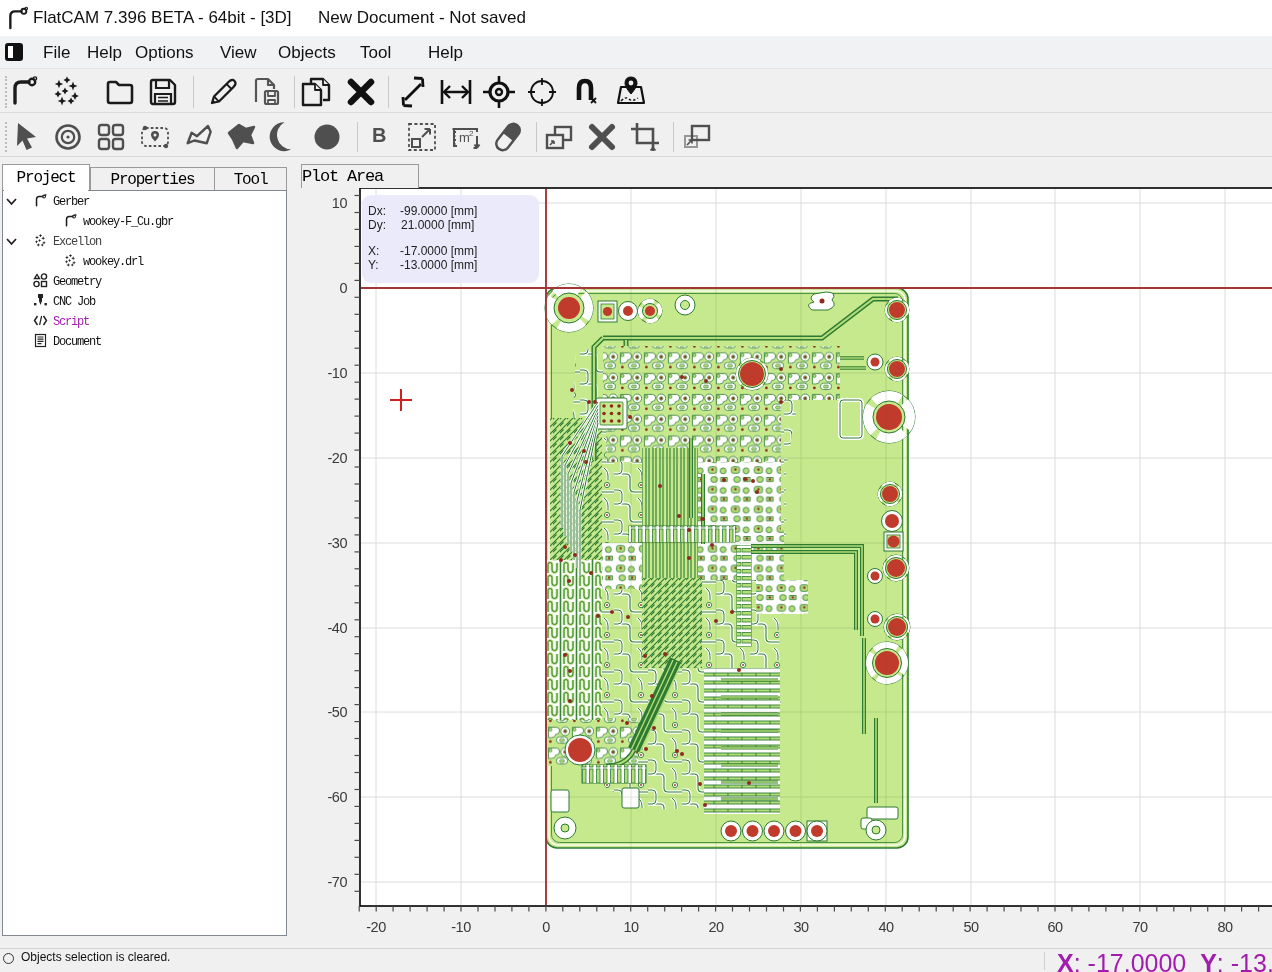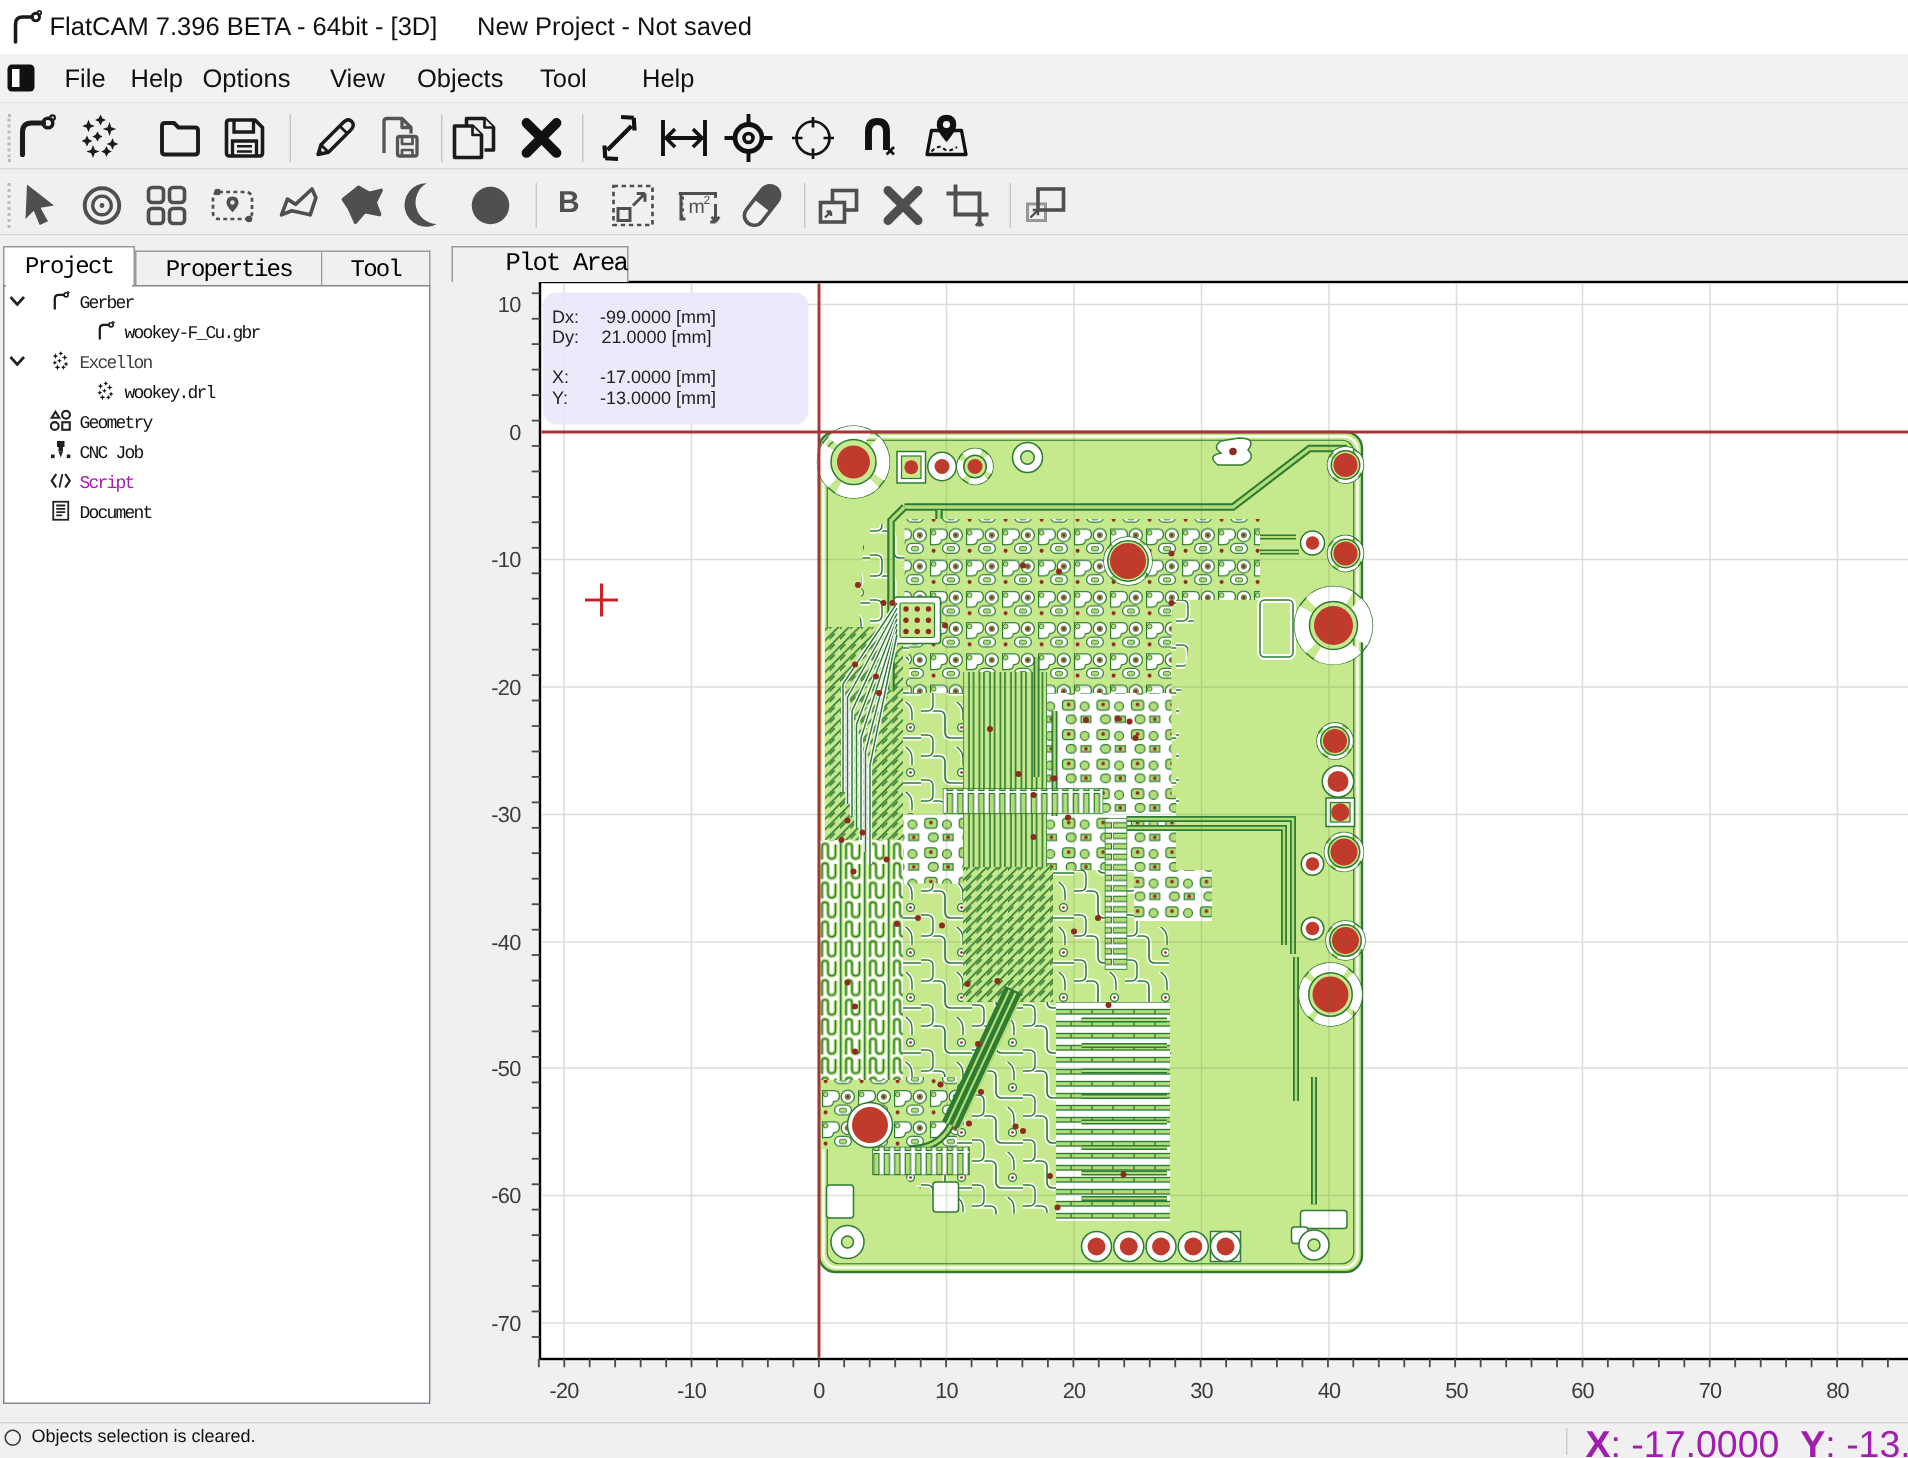--- a/index.html
+++ b/index.html
@@ -6,21 +6,21 @@
 </style></head><body>
 <div class="abs" style="left:0;top:0;width:1272px;height:36px;background:#ffffff"></div>
 <div class="abs" style="left:4px;top:5px"><svg width="27" height="27" viewBox="0 0 34 34" style="">
       <g fill="none" stroke="#1b1b1b" stroke-width="3.0" stroke-linecap="round">
 <path d="M8 29 V14 Q8 8 14 8 H22" stroke-linejoin="round"></path>
 <circle cx="25" cy="8" r="3.2" stroke-width="2.4"></circle>
 <circle cx="28" cy="4.5" r="1.6" stroke-width="1.4"></circle>
       </g>
     </svg></div>
 <div class="abs" style="left:33px;top:8px;font-size:17px;color:#111">FlatCAM 7.396 BETA - 64bit - [3D]</div>
-<div class="abs" style="left:318px;top:8px;font-size:17px;color:#111">New Project - Not saved</div>
+<div class="abs" style="left:318px;top:8px;font-size:17px;color:#111">New Document - Not saved</div>
 <div class="abs" style="left:0;top:36px;width:1272px;height:32px;background:#f1f2f4"></div>
 <div class="abs" style="left:5px;top:43px;width:18px;height:18px;background:#111;border-radius:3px"></div>
 <div class="abs" style="left:8px;top:46px;width:5px;height:12px;background:#fff"></div>
 <div class="abs" style="top:43px;left:0;width:1084px;height:20px;font-size:17px;color:#111">
 <span class="abs" style="left:43px">File</span>
     <span class="abs" style="left:87px">Help</span>
 <span class="abs" style="left:135px">Options</span>
     <span class="abs" style="left:220px">View</span>
 <span class="abs" style="left:278px">Objects</span>
     <span class="abs" style="left:360px">Tool</span>
@@ -756,17 +756,17 @@
       <text x="368" y="215">Dx:</text>
       <text x="400" y="215">-99.0000 [mm]</text>
       <text x="368" y="228.5">Dy:</text>
       <text x="401" y="228.5">21.0000 [mm]</text>
       <text x="368" y="255">X:</text>
       <text x="400" y="255">-17.0000 [mm]</text>
       <text x="368" y="269">Y:</text>
       <text x="400" y="269">-13.0000 [mm]</text>
     </g>
   </svg>
-<div class="abs" style="left:301px;top:164px;width:118px;height:24px;background:#f0f0f0;border:1px solid #9a9a9a;border-bottom:none;font:17px 'Liberation Mono';text-align:right;padding-top:2px;letter-spacing:-1.2px;z-index:5">Plot Area</div>
+<div class="abs" style="left:301px;top:164px;width:118px;height:24px;background:#f0f0f0;border:1px solid #9a9a9a;border-bottom:none;font:17px 'Liberation Mono';text-align:left;padding-top:2px;letter-spacing:-1.2px;z-index:5">Plot Area</div>
 <div class="abs" style="left:0;top:948px;width:1272px;height:24px;background:#f0f0f0;border-top:1px solid #d4d4d4"></div>
 <div class="abs" style="left:3px;top:953px;width:11px;height:11px;border:1.5px solid #333;border-radius:50%"></div>
 <div class="abs" style="left:21px;top:950px;font-size:12px;color:#111">Objects selection is cleared.</div>
 <div class="abs" style="left:1044px;top:952px;width:1px;height:18px;background:#cfcfcf"></div>
 <div class="abs" style="left:1057px;top:949px;width:215px;font-size:25px;color:#a21caf;overflow:hidden;white-space:nowrap"><b>X</b>: -17.0000&nbsp;&nbsp;<b>Y</b>: -13.0000(</div>
 </body></html>

